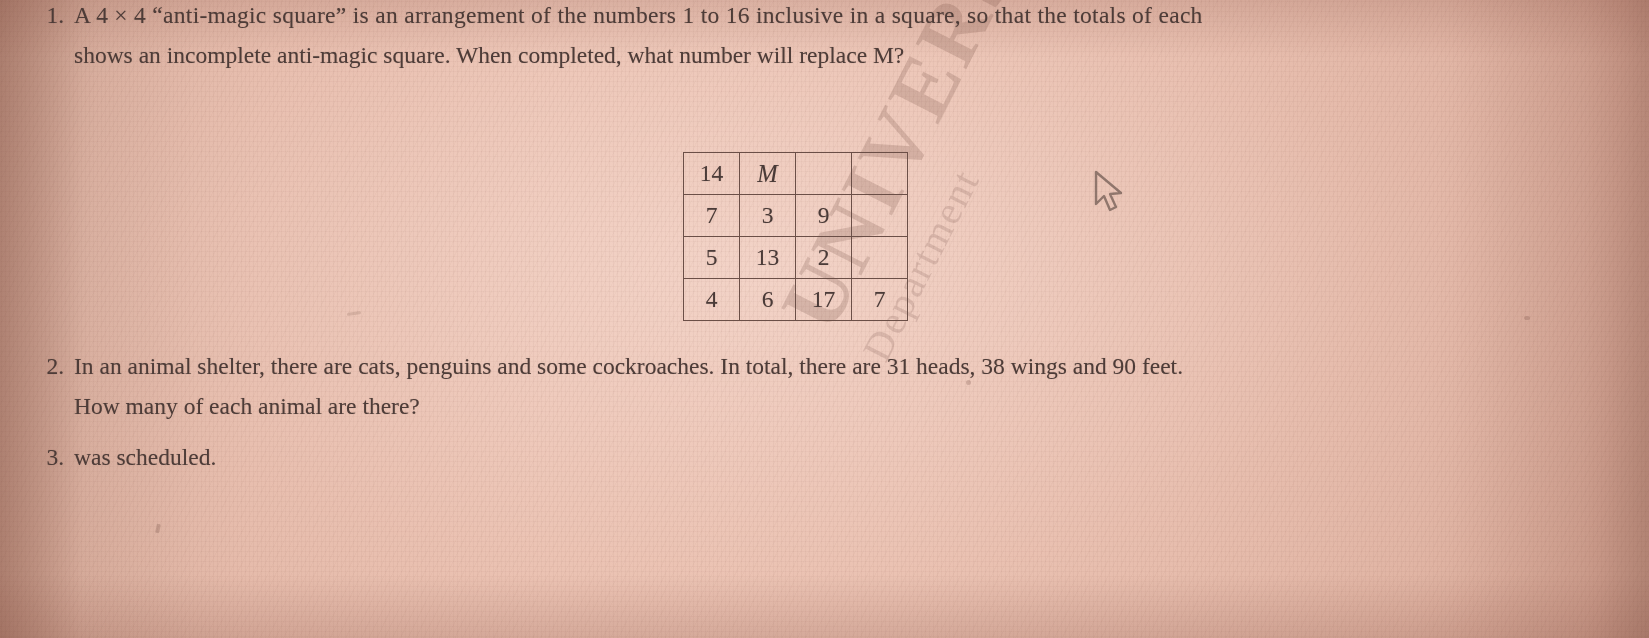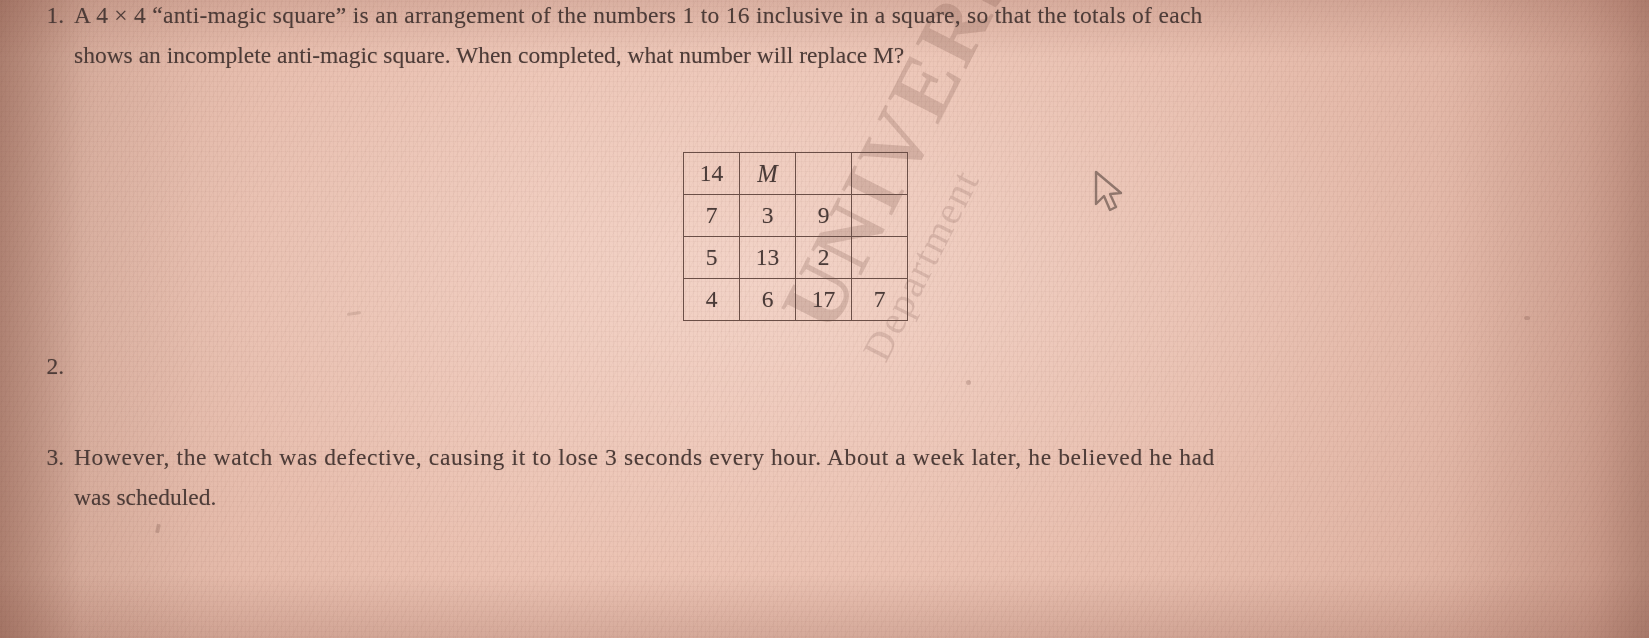--- a/index.html
+++ b/index.html
@@ -220,26 +220,29 @@
             <td>6</td>
             <td>17</td>
             <td>7</td>
           </tr>
         </tbody>
       </table>
     </div>
 
     <div class="qitem" id="q2">
       <div class="qnum">2.</div>
+      <div class="qbody">
+        <span class="ln j3">In an animal shelter, there are cats, penguins and some cockroaches.  In total, there are 31 heads, 38 wings and 90 feet.</span>
+        <span class="ln j3">How many of each animal are there?</span>
+      </div>
     </div>
 
     <div class="qitem" id="q3">
       <div class="qnum">3.</div>
       <div class="qbody">
-        <span class="ln j2">However, the watch was defective, causing it to lose 3 seconds every hour.  About a week later, he believed he had</span>
         <span class="ln j3">was scheduled.</span>
       </div>
     </div>
 
   </div>
 
   <div class="speck" id="speck-a"></div>
   <div class="speck" id="speck-b"></div>
   <div class="speck" id="speck-c"></div>
   <div class="speck" id="speck-d"></div>

